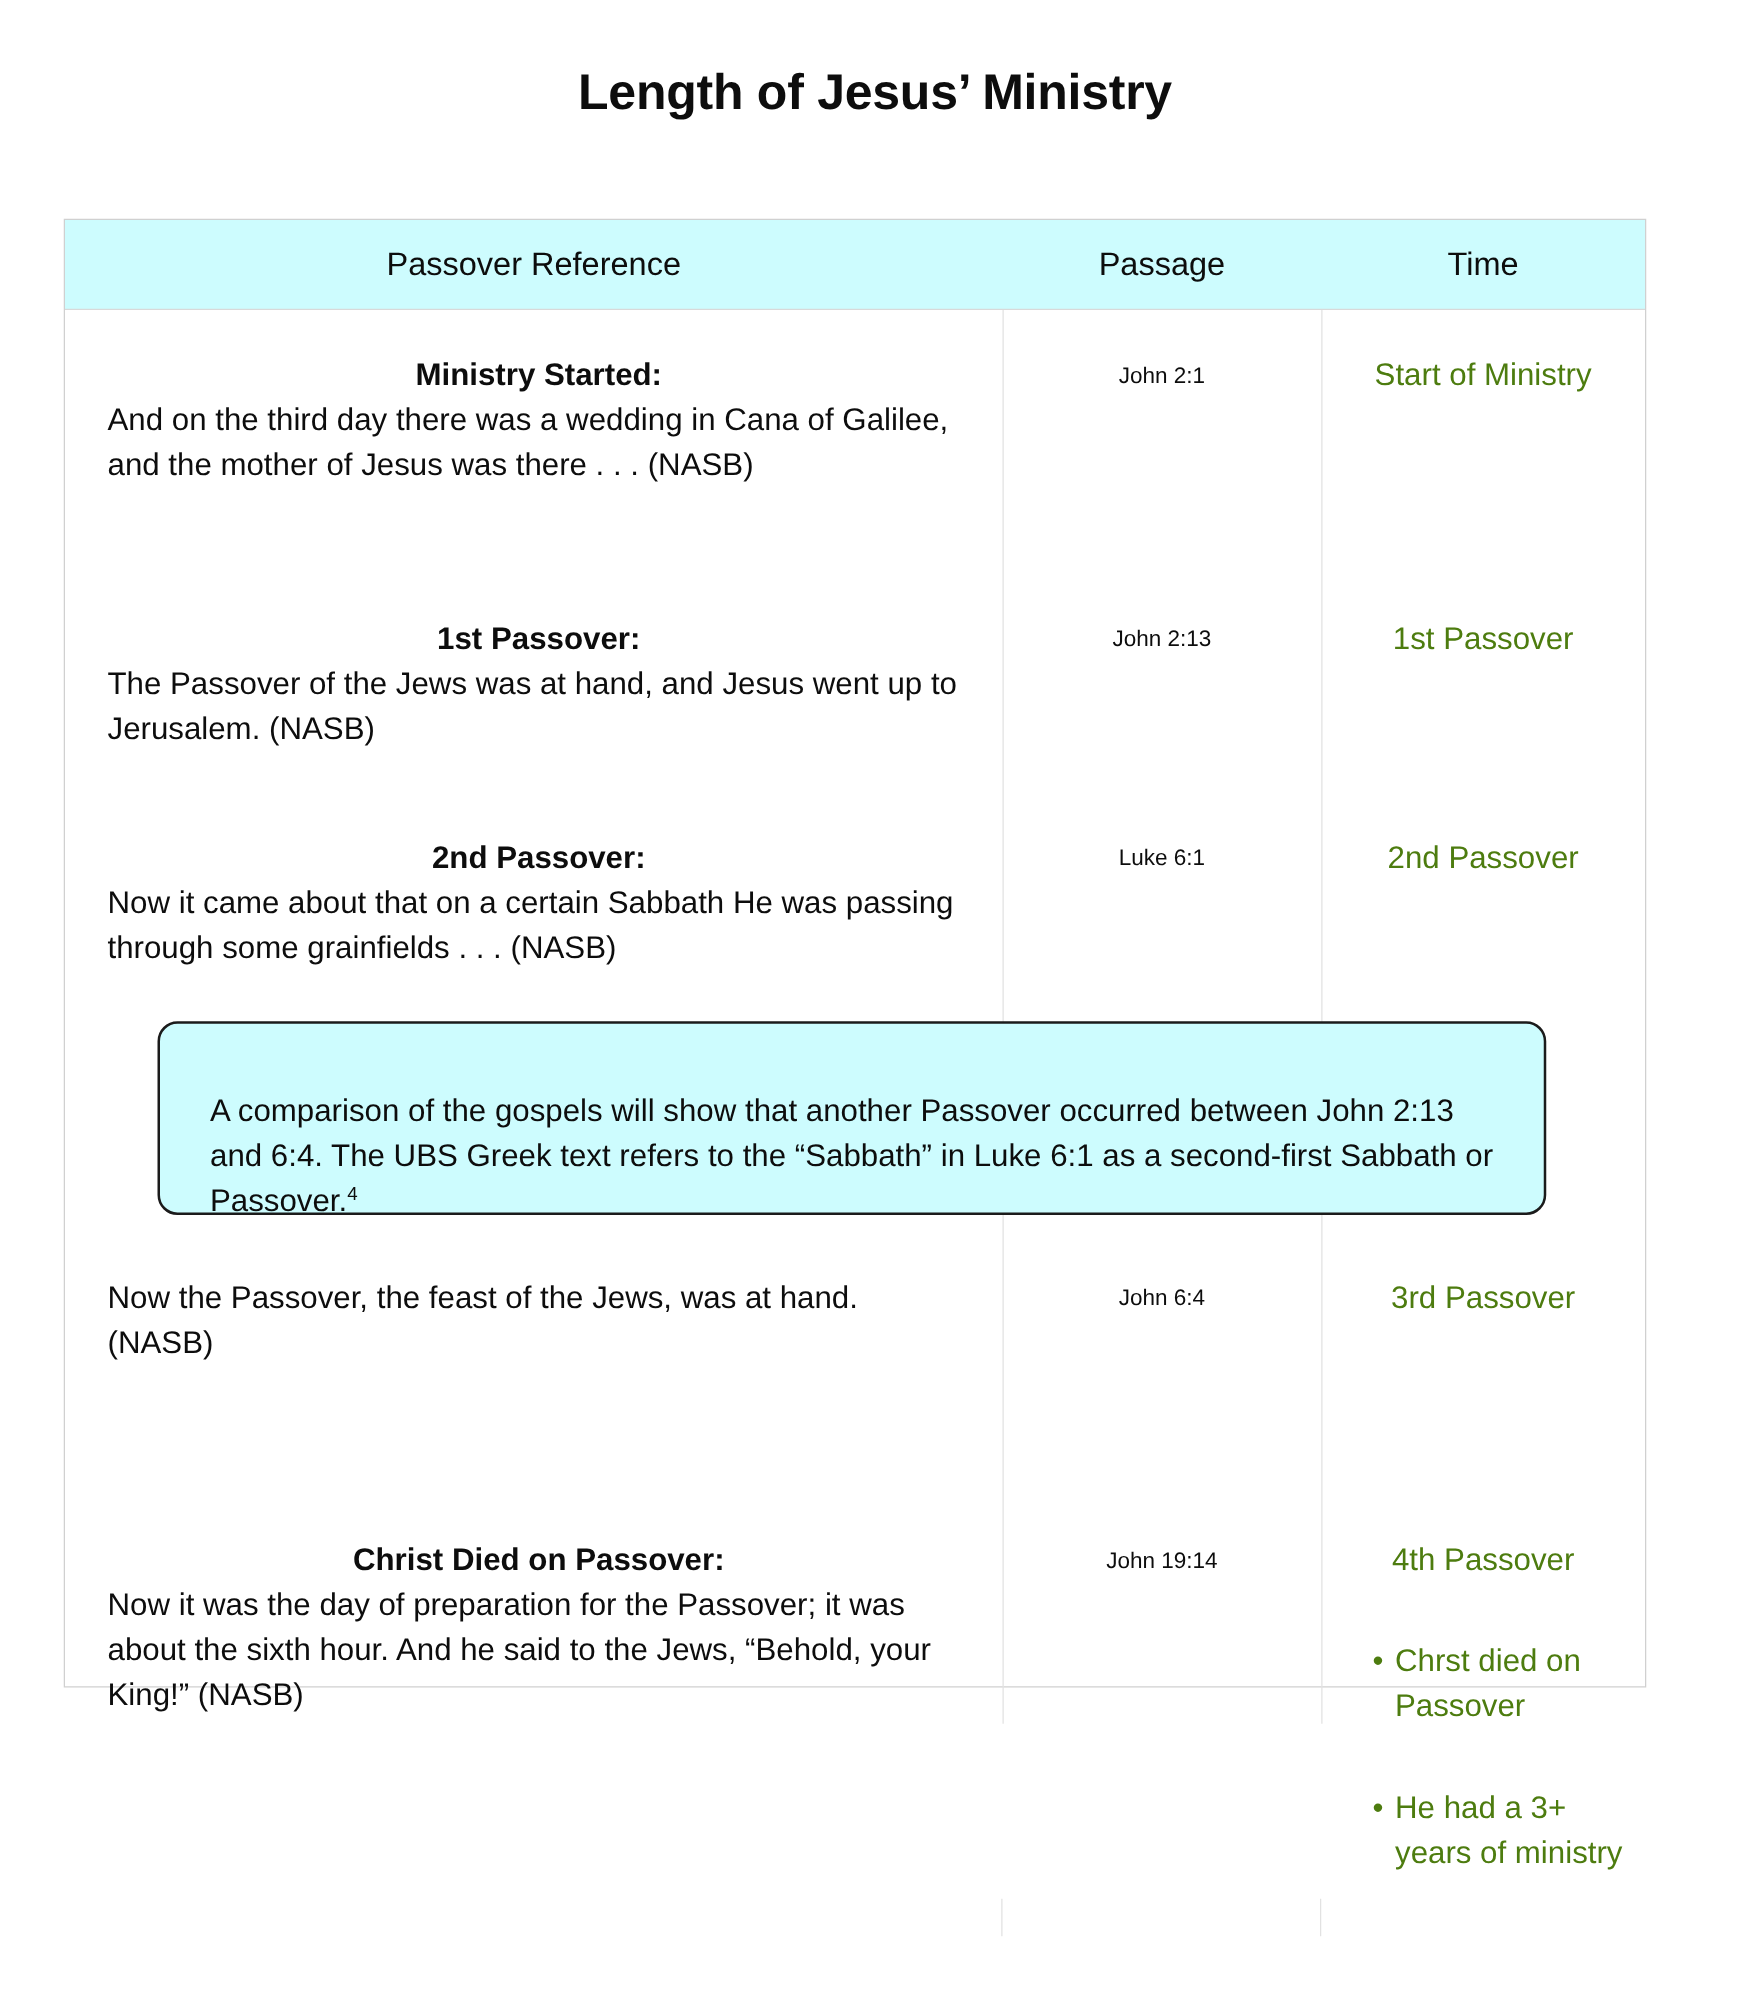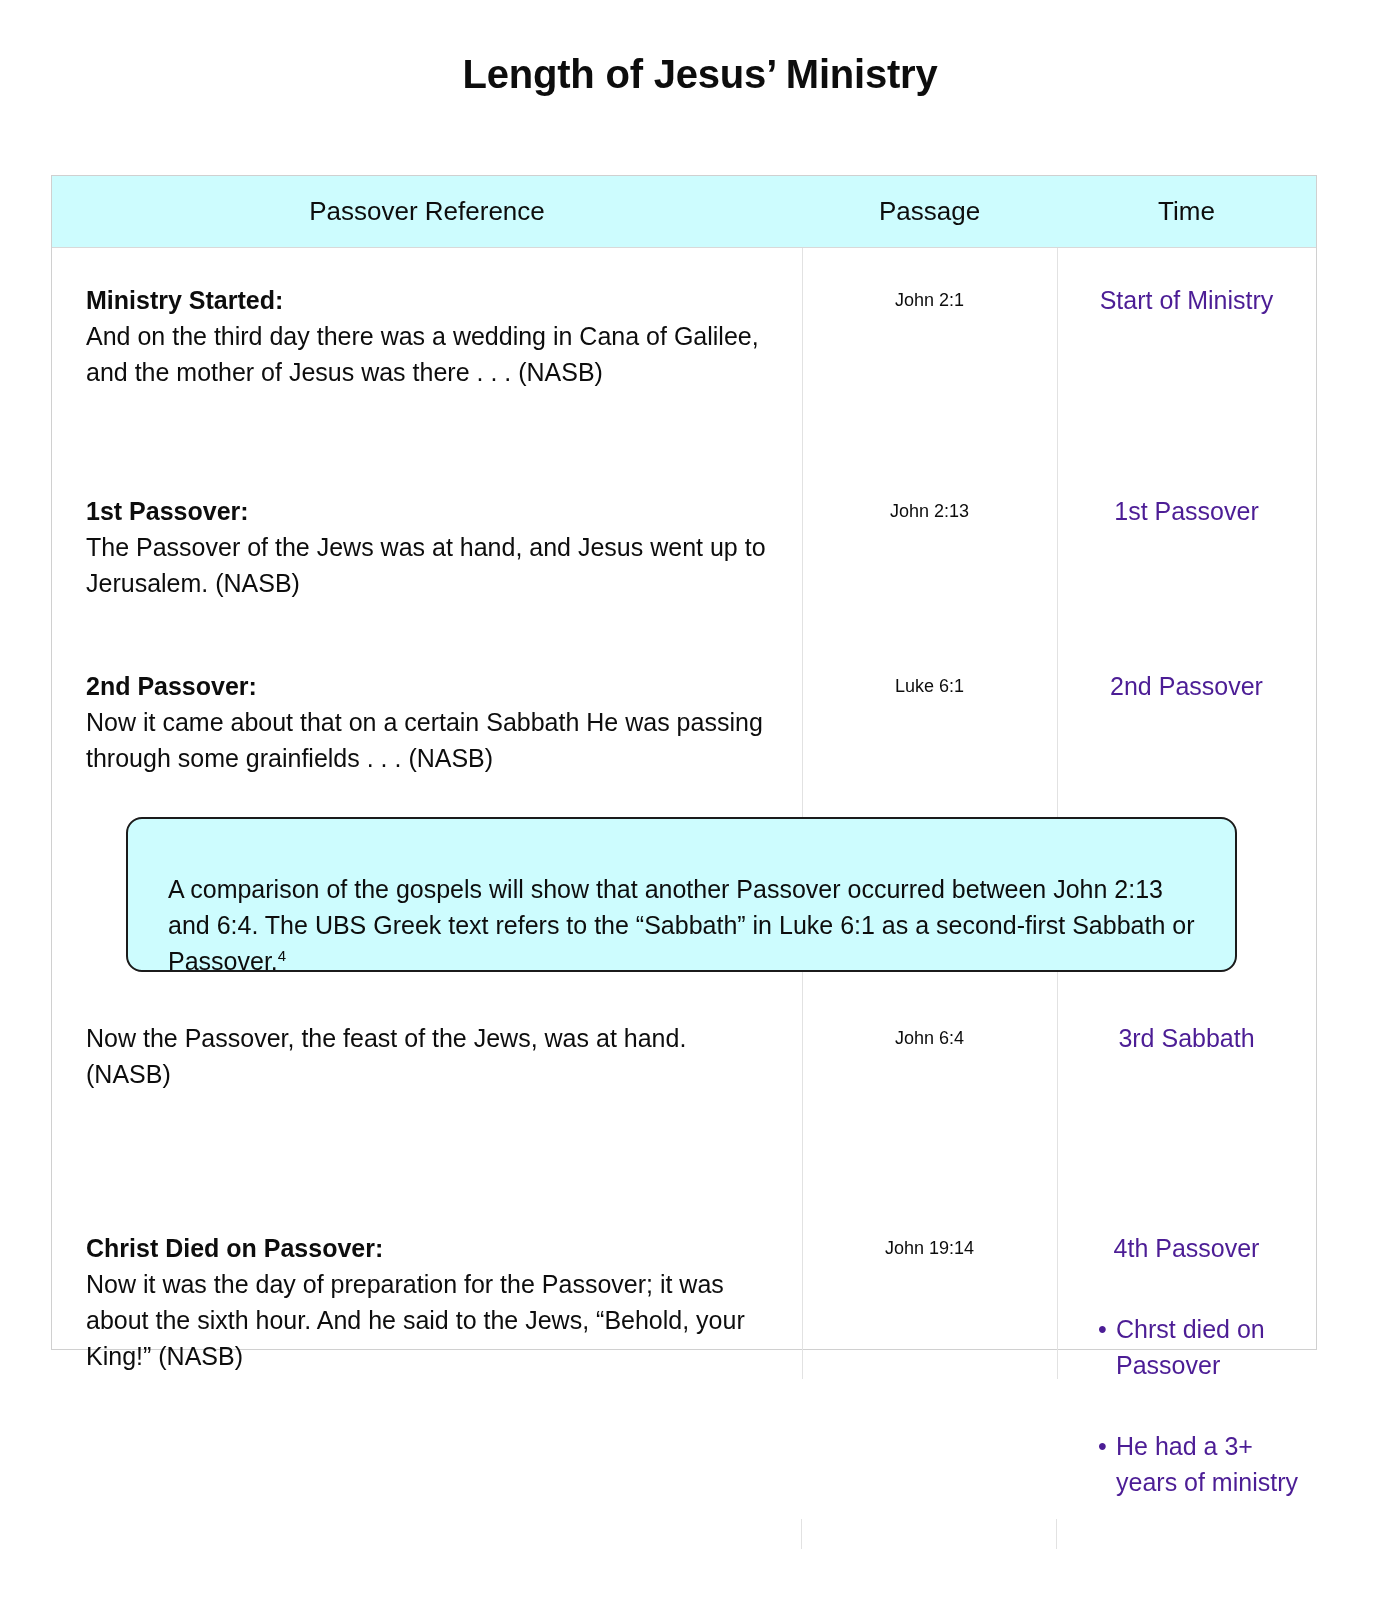--- a/index.html
+++ b/index.html
@@ -84,39 +84,39 @@
   }
 
   .cell-ref {
     position: absolute;
     left: 34px;
     width: 690px;
     font-size: 25px;
     line-height: 36px;
     color: #0d0d0d;
   }
-  .cell-ref .lbl { font-weight: bold; display: block; }
+  .cell-ref .lbl { font-weight: bold; display: block; text-align: center; }
 
   .cell-pass {
     position: absolute;
     left: 750px;
     width: 255px;
     text-align: center;
     font-size: 18px;
     line-height: 36px;
     color: #0d0d0d;
   }
   .cell-time {
     position: absolute;
     left: 1005px;
     width: 259px;
     text-align: center;
     font-size: 25px;
     line-height: 36px;
-    color: #4c1d95;
+    color: #4d7c0f;
   }
 
   .bullets {
     list-style: none;
     margin: 0;
     padding: 0;
     text-align: left;
     display: inline-block;
     margin-left: 24px;
   }
@@ -223,21 +223,21 @@
       </div>
       <div class="cell-pass">Luke 6:1</div>
       <div class="cell-time">2nd Passover</div>
     </div>
 
     <div class="row r4">
       <div class="cell-ref">
         <span>Now the Passover, the feast of the Jews, was at hand. (NASB)</span>
       </div>
       <div class="cell-pass">John 6:4</div>
-      <div class="cell-time">3rd Sabbath</div>
+      <div class="cell-time">3rd Passover</div>
     </div>
 
     <div class="row r5">
       <div class="cell-ref">
         <span class="lbl">Christ Died on Passover:</span>
         <span>Now it was the day of preparation for the Passover; it was about the sixth hour. And he said to the Jews, “Behold, your King!” (NASB)</span>
       </div>
       <div class="cell-pass">John 19:14</div>
       <div class="cell-time">
         <span>4th Passover</span>

